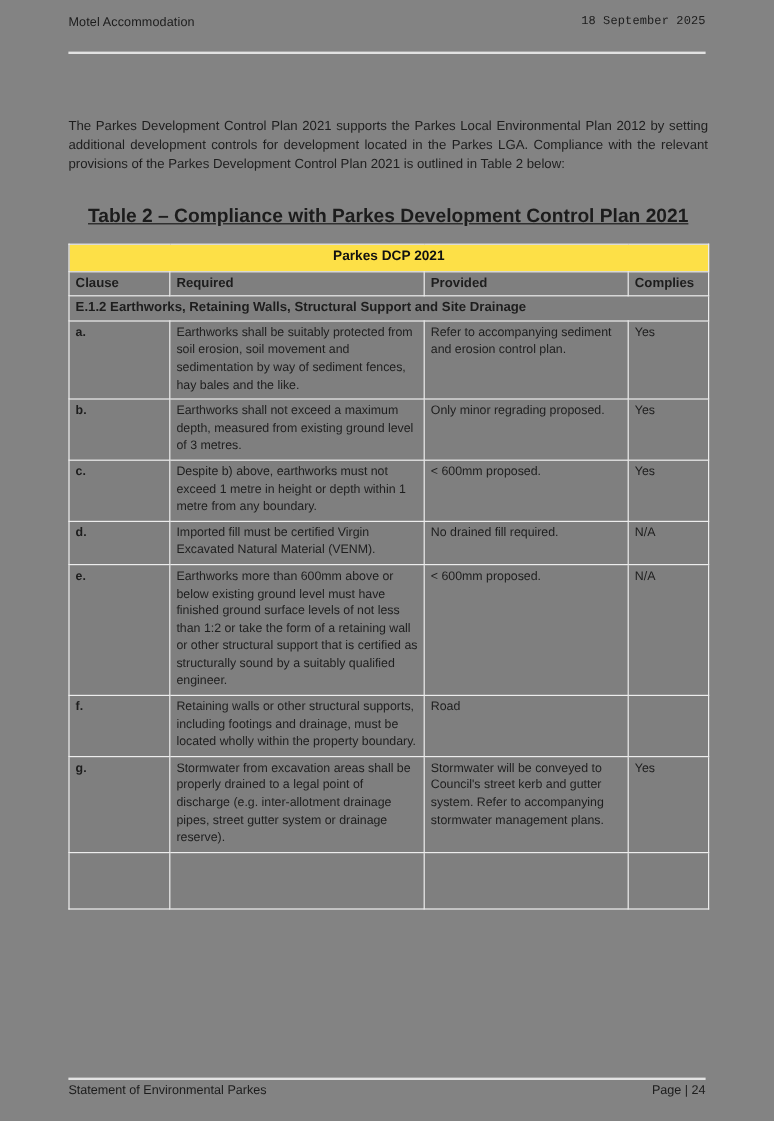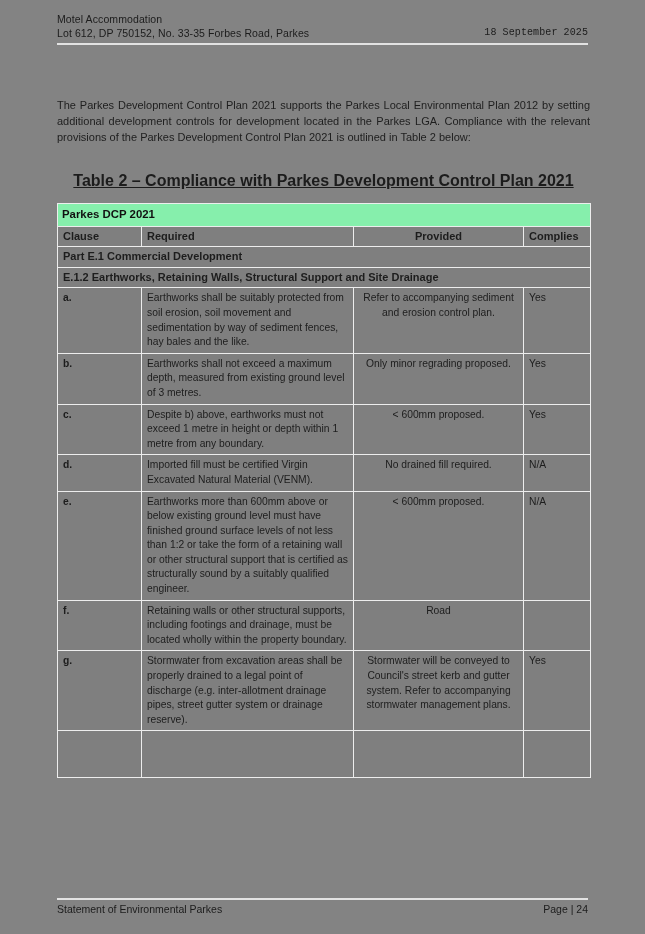--- a/index.html
+++ b/index.html
@@ -115,22 +115,22 @@
   }
   table.dcp td {
     border: 1px solid #ededed;
     vertical-align: top;
     padding: 3px 5px 3px 5px;
     line-height: 14.6px;
     color: #1d1d1d;
     background: #7f7f7f;
   }
   tr.title-row td {
-    background: #86efac;
-    text-align: left;
+    background: #fde047;
+    text-align: center;
     font-weight: bold;
     font-size: 11.4px;
     padding: 3px 4px 4px 4px;
     color: #111;
   }
   tr.colhead-row td {
     font-weight: bold;
     font-size: 11px;
     padding: 2px 5px 3px 5px;
   }
@@ -138,21 +138,21 @@
   tr.subpart-row td {
     font-weight: bold;
     font-size: 11px;
     padding: 2px 5px 3px 5px;
   }
   tr.data-row td.clause {
     font-weight: bold;
   }
   td.c-clause { width: 84px; margin-left: 24px; }
   td.c-required { width: 212px; }
-  td.c-provided { width: 170px; text-align: center; }
+  td.c-provided { width: 170px; }
   td.c-complies { width: 67px; }
 
   .spacer-row td {
     height: 40px;
     border-top: 1px solid #ededed;
   }
 
   
   .footer-rule {
     position: absolute;
@@ -176,21 +176,20 @@
 </style>
 </head>
 <body>
 
 <div class="page">
 
   <div class="header">
     <div class="header-row">
       <div class="header-left">
         <span class="header-line1">Motel Accommodation</span>
-        <span class="header-line2">Lot 612, DP 750152, No. 33-35 Forbes Road, Parkes</span>
       </div>
       <div class="header-right">18 September 2025</div>
     </div>
   </div>
   <div class="header-rule"></div>
 
 
   <div class="body-para">The Parkes Development Control Plan 2021 supports the Parkes Local Environmental Plan 2012 by setting additional development controls for development located in the Parkes LGA. Compliance with the relevant provisions of the Parkes Development Control Plan 2021 is outlined in Table 2 below:</div>
 
   <div class="table-caption">
@@ -208,23 +207,20 @@
       <tbody id="table-body">
         <tr class="title-row">
           <td colspan="4">Parkes DCP 2021</td>
         </tr>
         <tr class="colhead-row">
           <td class="c-clause">Clause</td>
           <td class="c-required">Required</td>
           <td class="c-provided">Provided</td>
           <td class="c-complies">Complies</td>
         </tr>
-        <tr class="part-row">
-          <td colspan="4">Part E.1 Commercial Development</td>
-        </tr>
         <tr class="subpart-row">
           <td colspan="4">E.1.2 Earthworks, Retaining Walls, Structural Support and Site Drainage</td>
         </tr>
 
       <tr class="data-row">
             <td class="c-clause clause">a.</td>
             <td class="c-required">Earthworks shall be suitably protected from soil erosion, soil movement and sedimentation by way of sediment fences, hay bales and the like.</td>
             <td class="c-provided">Refer to accompanying sediment and erosion control plan.</td>
             <td class="c-complies">Yes</td>
           </tr>

